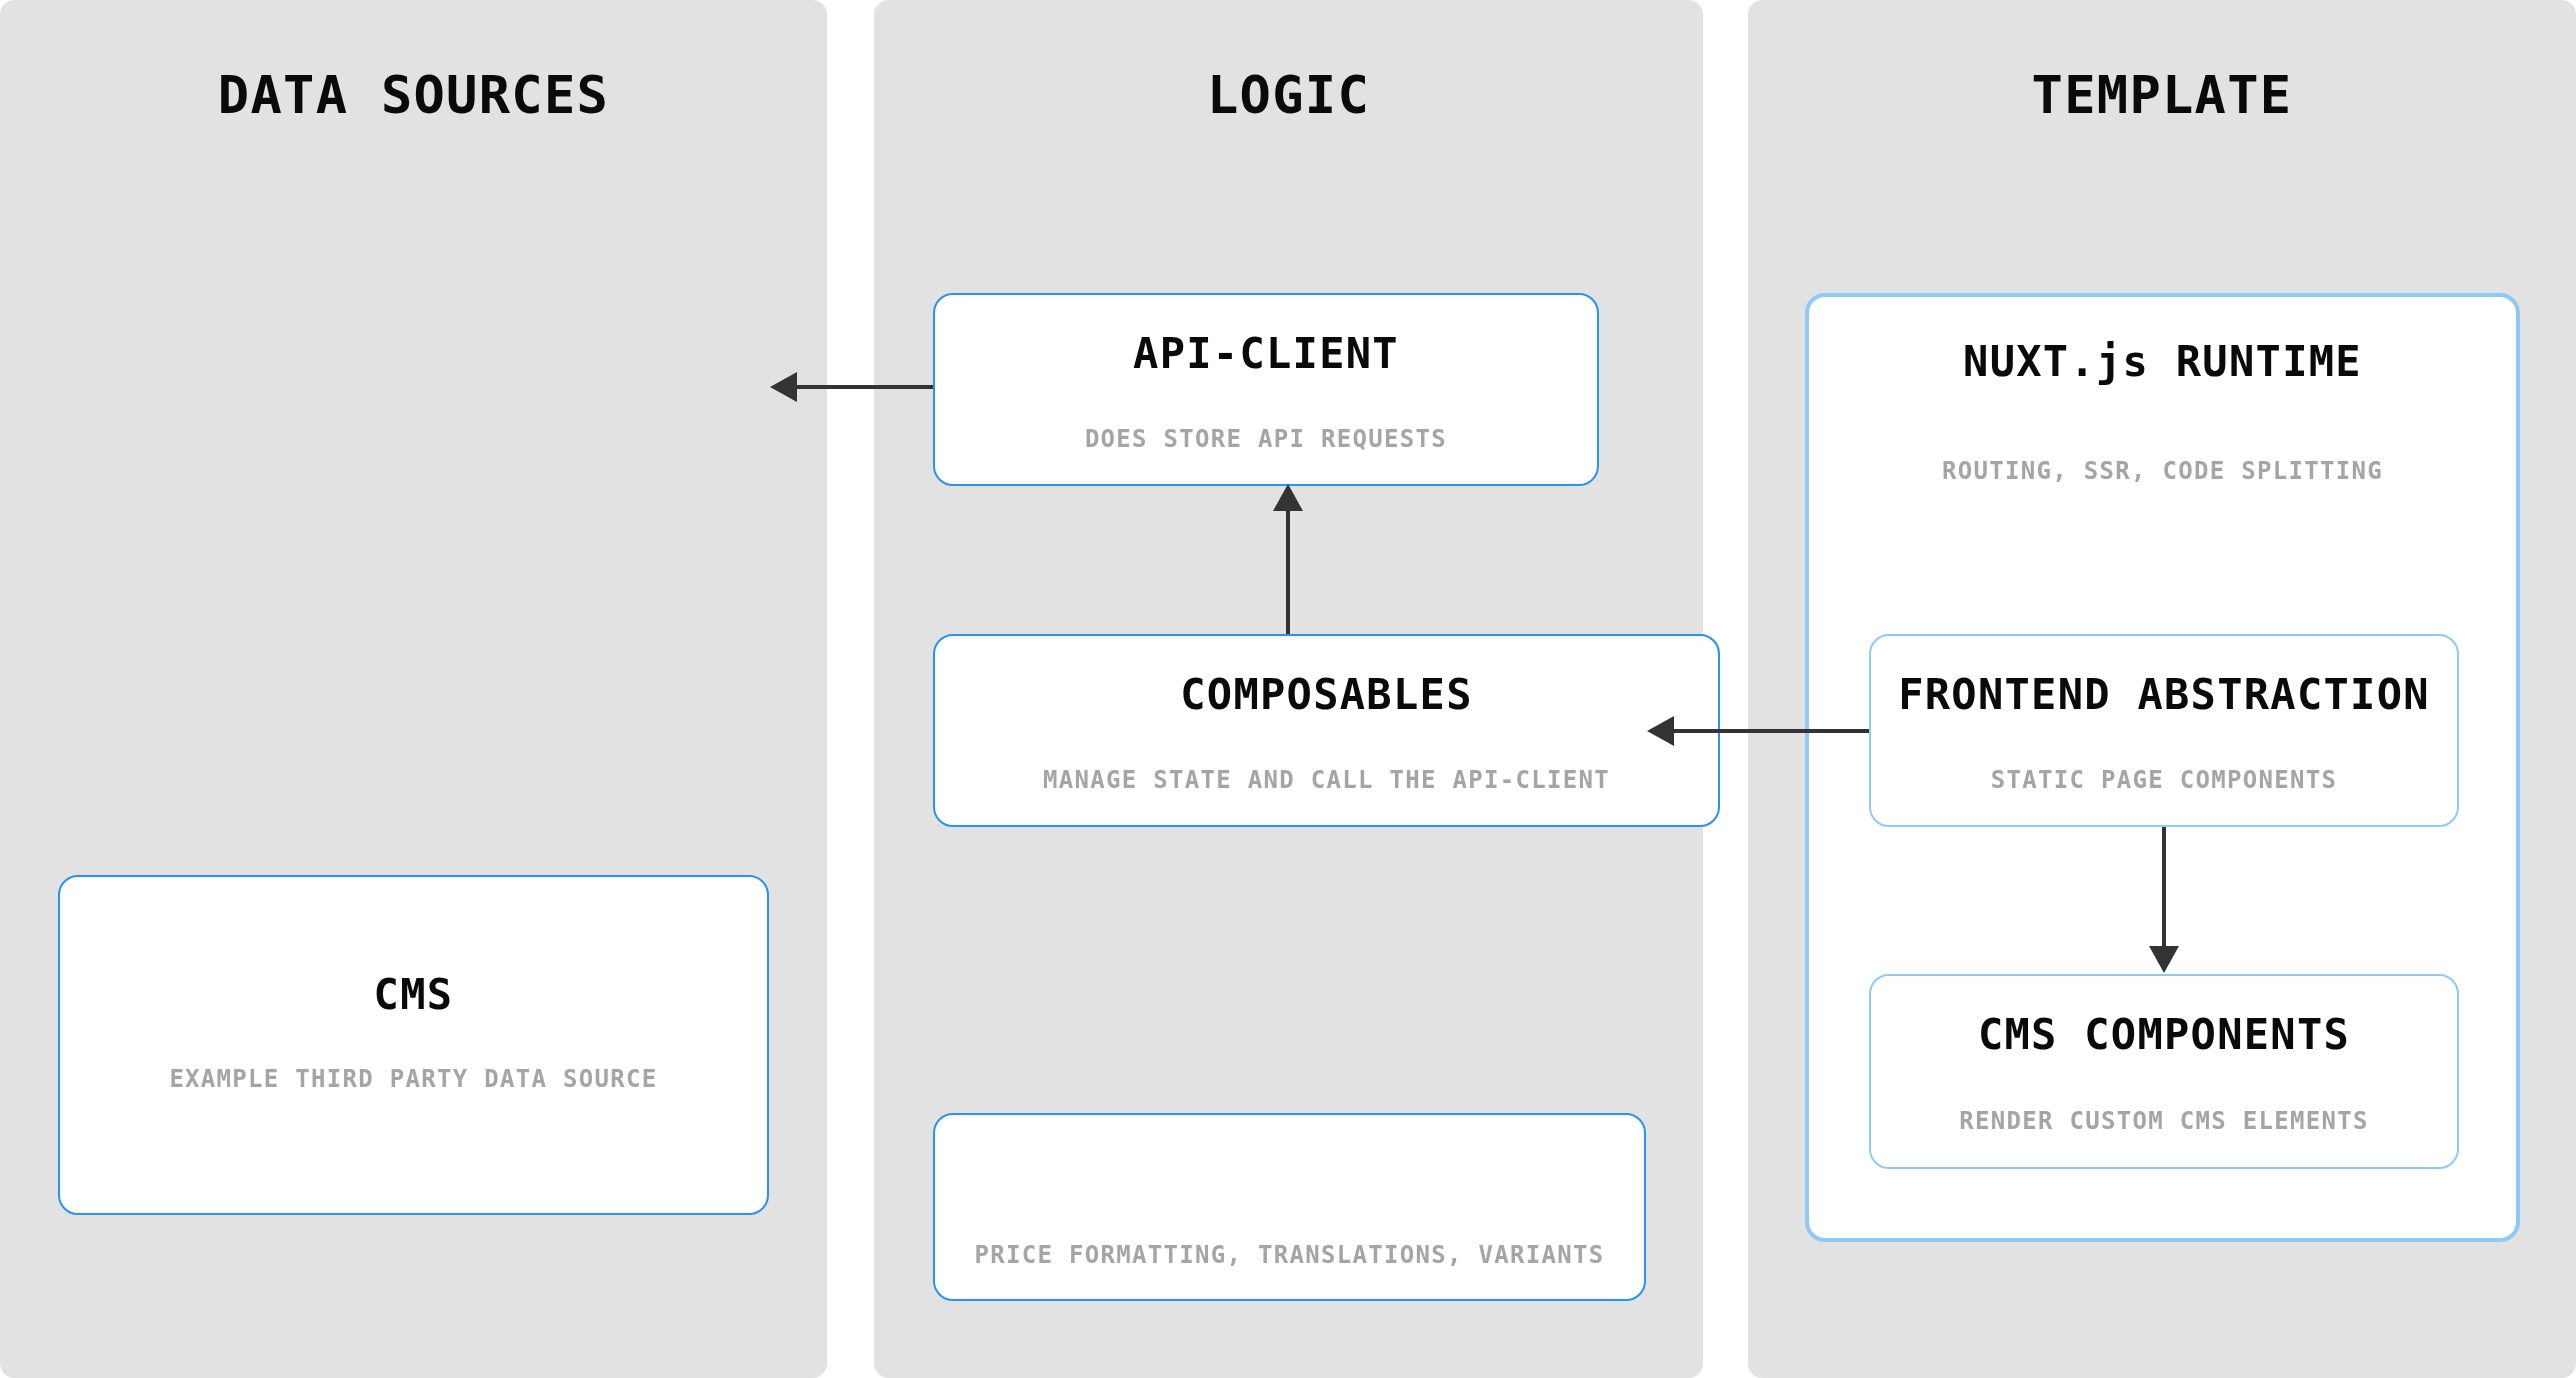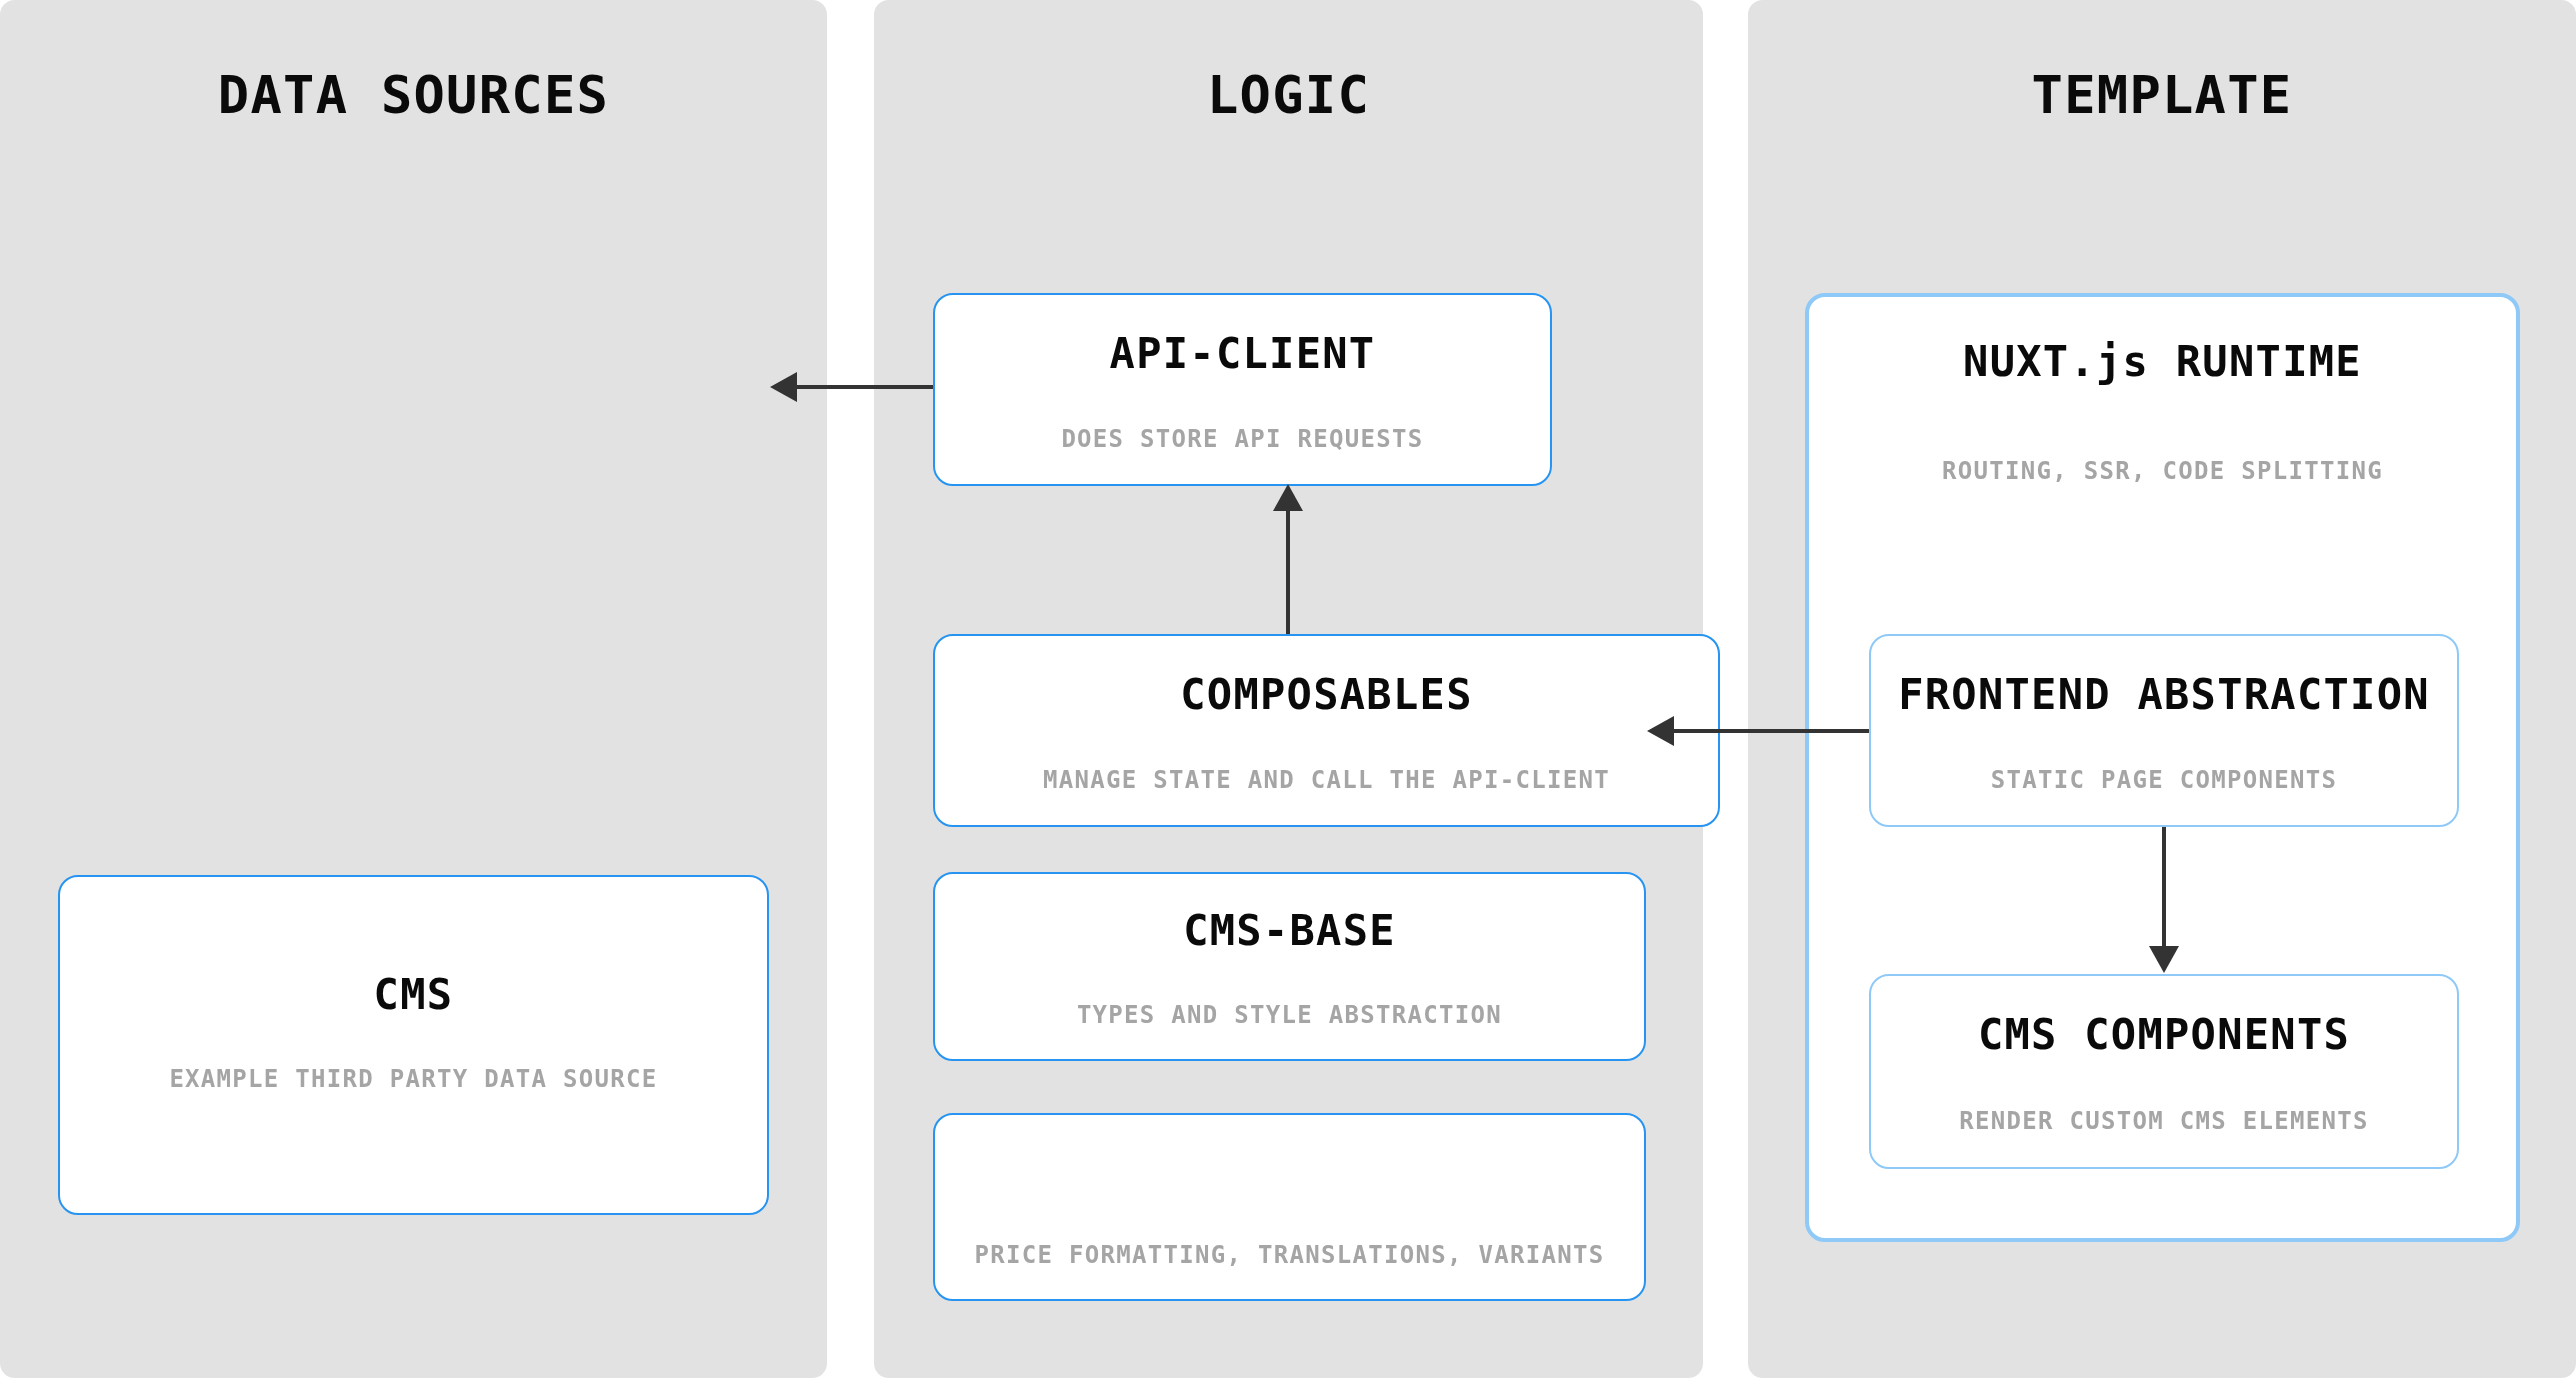--- a/index.html
+++ b/index.html
@@ -91,34 +91,30 @@
 
   <div class="box big" style="left:58px;top:875px;width:711px;height:340px;">
     <div class="title">CMS</div>
     <div class="subtitle">EXAMPLE THIRD PARTY DATA SOURCE</div>
   </div>
 
   <div class="panel" style="left:874px;width:829px;">
     <div class="heading">LOGIC</div>
   </div>
 
-  <div class="box small" style="left:933px;top:293px;width:619px;height:193px;padding-left:24px;">
+  <div class="box small" style="left:933px;top:293px;width:666px;height:193px;padding-left:24px;">
     <div class="title">API-CLIENT</div>
     <div class="subtitle">DOES STORE API REQUESTS</div>
   </div>
 
   <div class="box small" style="left:933px;top:634px;width:787px;height:193px;">
     <div class="title">COMPOSABLES</div>
     <div class="subtitle">MANAGE STATE AND CALL THE API-CLIENT</div>
   </div>
 
-  <div class="box small" style="left:933px;top:872px;width:713px;height:189px;">
-    <div class="title">CMS-BASE</div>
-    <div class="subtitle">TYPES AND STYLE ABSTRACTION</div>
-  </div>
 
   <div class="box small" style="left:933px;top:1113px;width:713px;height:188px;">
     <div class="subtitle">PRICE FORMATTING, TRANSLATIONS, VARIANTS</div>
   </div>
 
   <div class="panel" style="left:1748px;width:828px;">
     <div class="heading">TEMPLATE</div>
   </div>
 
   <div class="box light runtime" style="left:1805px;top:293px;width:715px;height:949px;">

